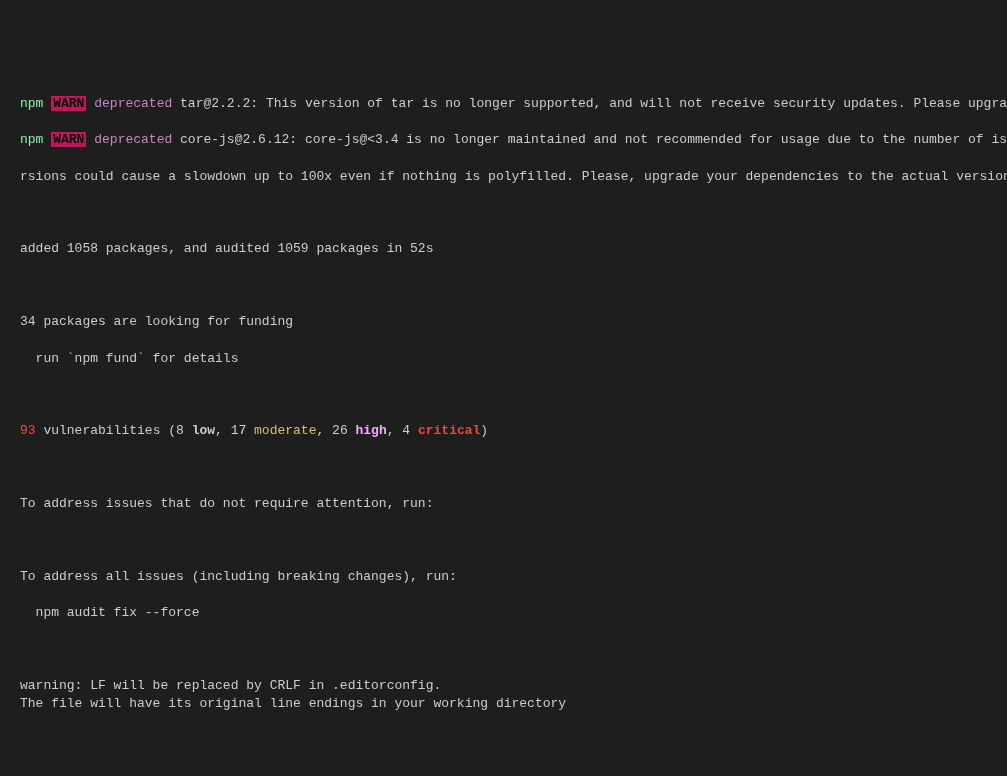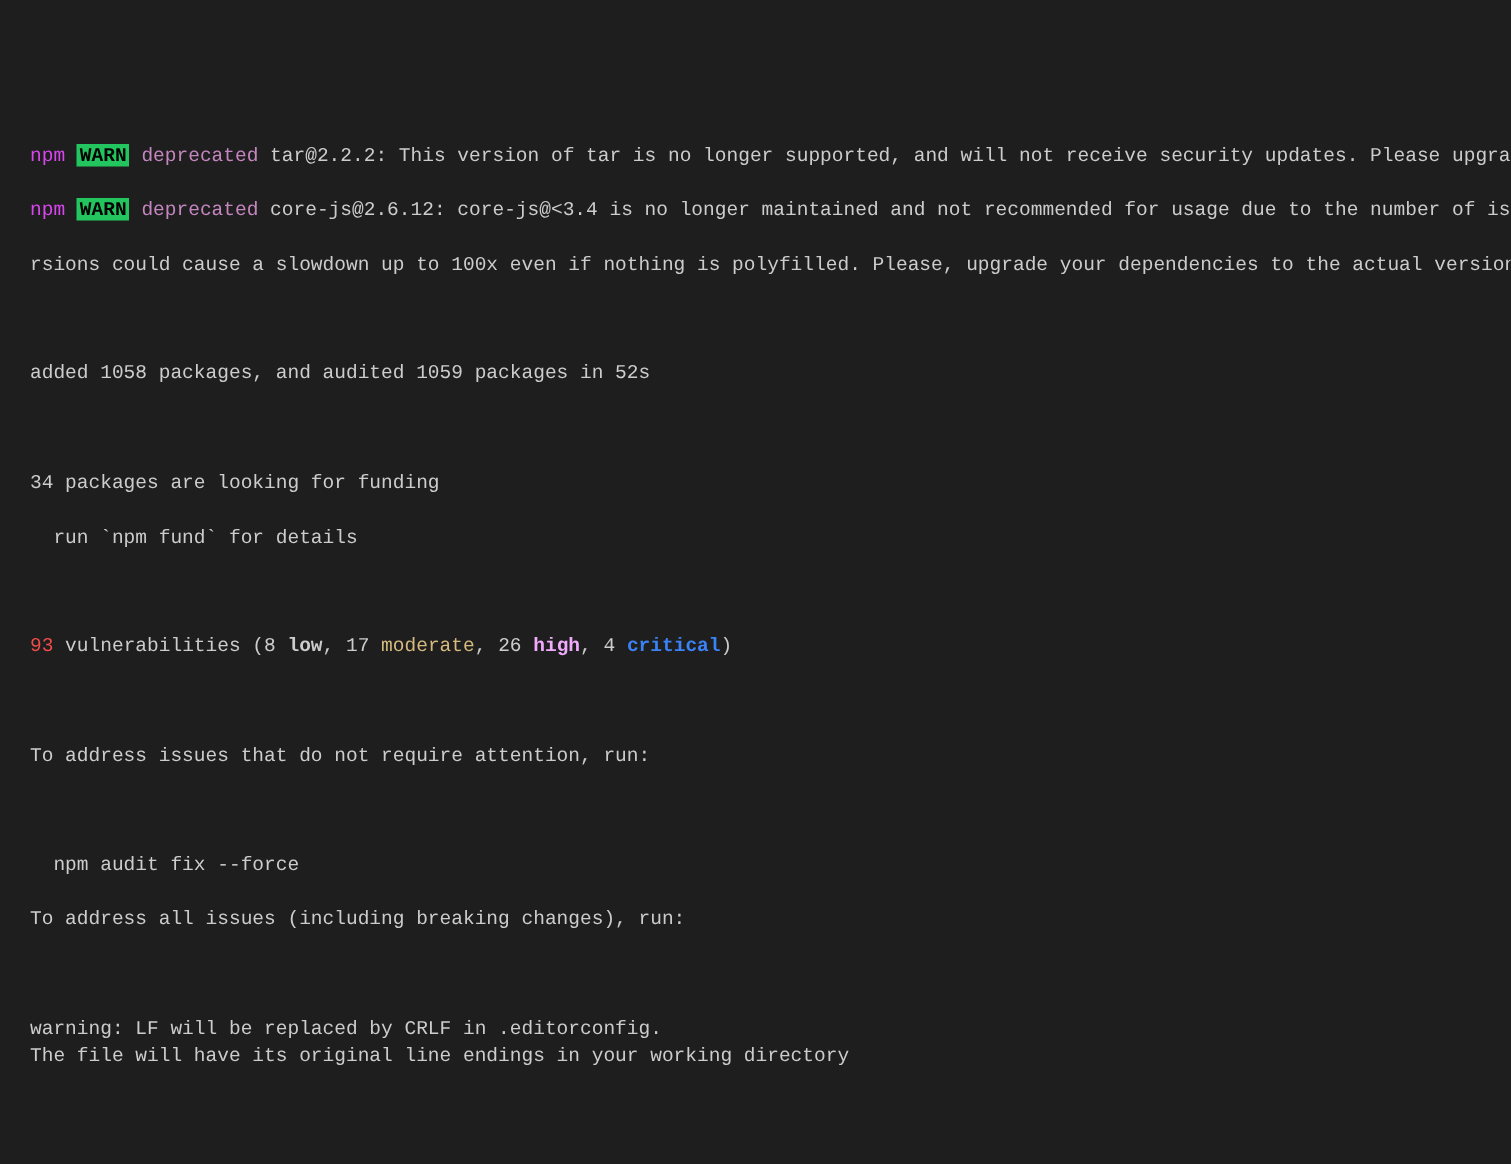--- a/index.html
+++ b/index.html
@@ -17,24 +17,24 @@
       white-space: pre;
       overflow-x: hidden;
     }
     .terminal {
       width: 100%;
     }
     .line {
       display: block;
     }
     .npm-label {
-      color: #d946ef;
+      color: #86efac;
     }
     .warn-badge {
-      background-color: #22c55e;
+      background-color: #be185d;
       color: #000000;
       font-weight: bold;
       padding: 0 2px;
     }
     .deprecated {
       color: #c586c0;
       margin-top: 33px;
     }
     .count-55 {
       color: #f14c4c;
@@ -44,21 +44,21 @@
     }
     .moderate-label {
       color: #d7ba7d;
       font-weight: normal;
     }
     .high-label {
       color: #f0abfc;
       font-weight: bold;
     }
     .critical-label {
-      color: #3b82f6;
+      color: #ef4444;
       font-weight: bold;
     }
     .blank-line {
       height: 1.4em;
     }
   </style>
 </head>
 <body>
 
 
@@ -70,20 +70,20 @@
 <span class="line blank-line"></span>
 <span class="line">added 1058 packages, and audited 1059 packages in 52s</span>
 <span class="line blank-line"></span>
 <span class="line">34 packages are looking for funding</span>
 <span class="line">  run `npm fund` for details</span>
 <span class="line blank-line"></span>
 <span class="line"><span class="count-55">93</span><span> vulnerabilities (8 </span><span class="low-label">low</span><span>, 17 </span><span class="moderate-label">moderate</span><span>, 26 </span><span class="high-label">high</span><span>, 4 </span><span class="critical-label">critical</span><span>)</span></span>
 <span class="line blank-line"></span>
 <span class="line">To address issues that do not require attention, run:</span>
 <span class="line blank-line"></span>
+<span class="line">To address all issues (including breaking changes), run:</span>
 <span class="line">  npm audit fix --force</span>
-<span class="line">To address all issues (including breaking changes), run:</span>
 <span class="line blank-line"></span>
 <div id="crlf-container"><span class="line">warning: LF will be replaced by CRLF in .editorconfig.</span><span class="line">The file will have its original line endings in your working directory</span></div>
 </div>
 
 
 
 
 </body></html>

